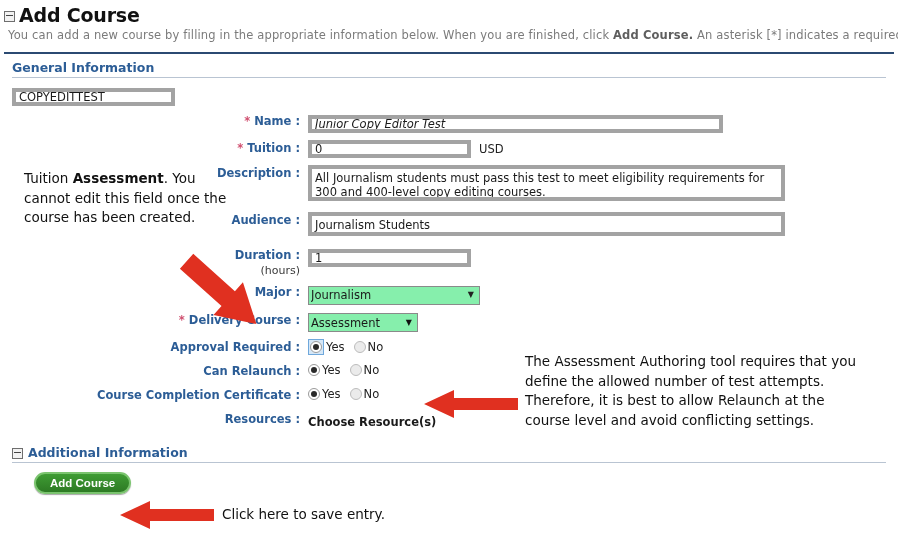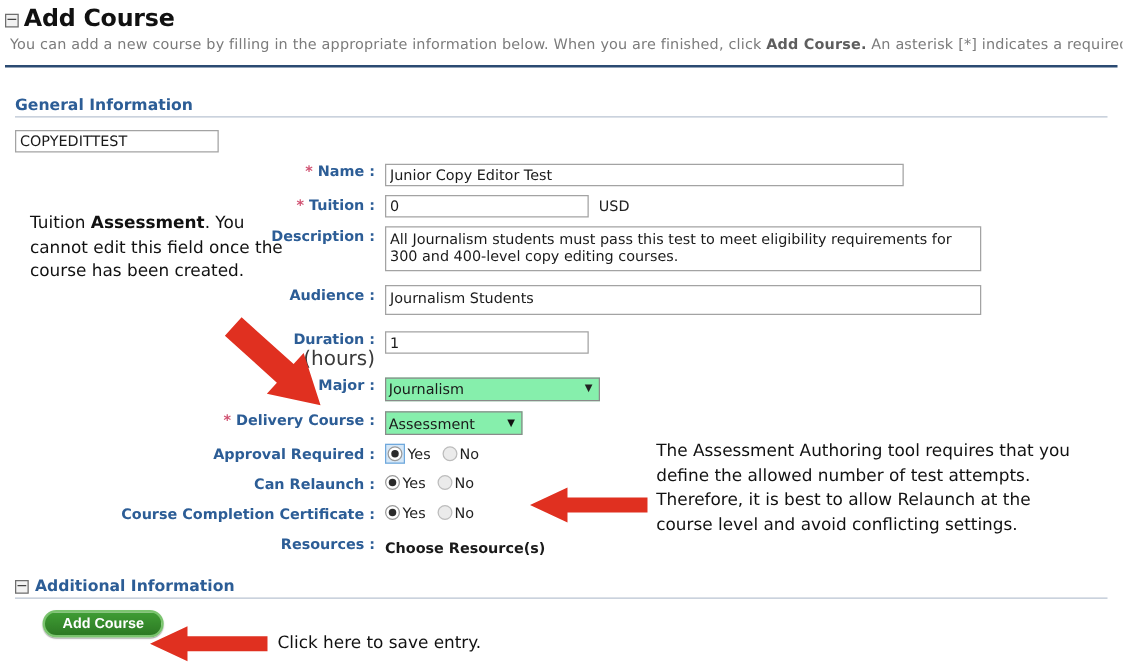--- a/index.html
+++ b/index.html
@@ -59,21 +59,21 @@
   }
   .page-subtitle b { color: #5e5e5e; }
 
   .top-rule {
     border-top: 2px solid #2b4a72;
     margin: 9px 4px 0 4px;
   }
 
   
   .section {
-    margin: 22px 12px 0 12px;
+    margin: 6px 12px 0 12px;
   }
   .section-head {
     display: flex;
     align-items: center;
     gap: 5px;
     border-bottom: 1px solid #b9c4d2;
     padding-bottom: 2px;
   }
   .section-title {
     font-size: 12.5px;
@@ -99,39 +99,39 @@
     font-weight: bold;
     color: #2c5d96;
     line-height: 17px;
     box-sizing: border-box;
   }
   .flabel .req { color: #d05070; font-weight: bold; }
   .flabel .sub {
     display: block;
     font-weight: normal;
     color: #3a3a3a;
-    font-size: 16px;
+    font-size: 11px;
     line-height: 13px;
   }
   .fctl { flex: 1 1 auto; }
 
   input.txt, textarea.txt {
     font-family: "DejaVu Sans", "Liberation Sans", sans-serif;
     font-size: 11.5px;
     color: #1a1a1a;
-    border: 1px solid #a3a3a3;
+    border: 4px solid #a3a3a3;
     background: #ffffff;
     padding: 1px 3px;
     box-sizing: border-box;
     outline: none;
   }
   textarea.txt { resize: none; overflow: hidden; line-height: 14px; padding-top: 2px;}
 
   .w-code { width: 163px; height: 18px; }
-  .w-name { width: 415px; height: 18px; }
+  .w-name { width: 415px; height: 18px; font-style: italic; }
   .w-tuition { width: 163px; height: 18px; }
   .w-desc { width: 477px; height: 36px; }
   .w-aud { width: 477px; height: 24px; }
   .w-dur { width: 163px; height: 18px; }
 
   .usd {
     font-size: 11.5px;
     color: #222;
     margin-left: 8px;
   }

